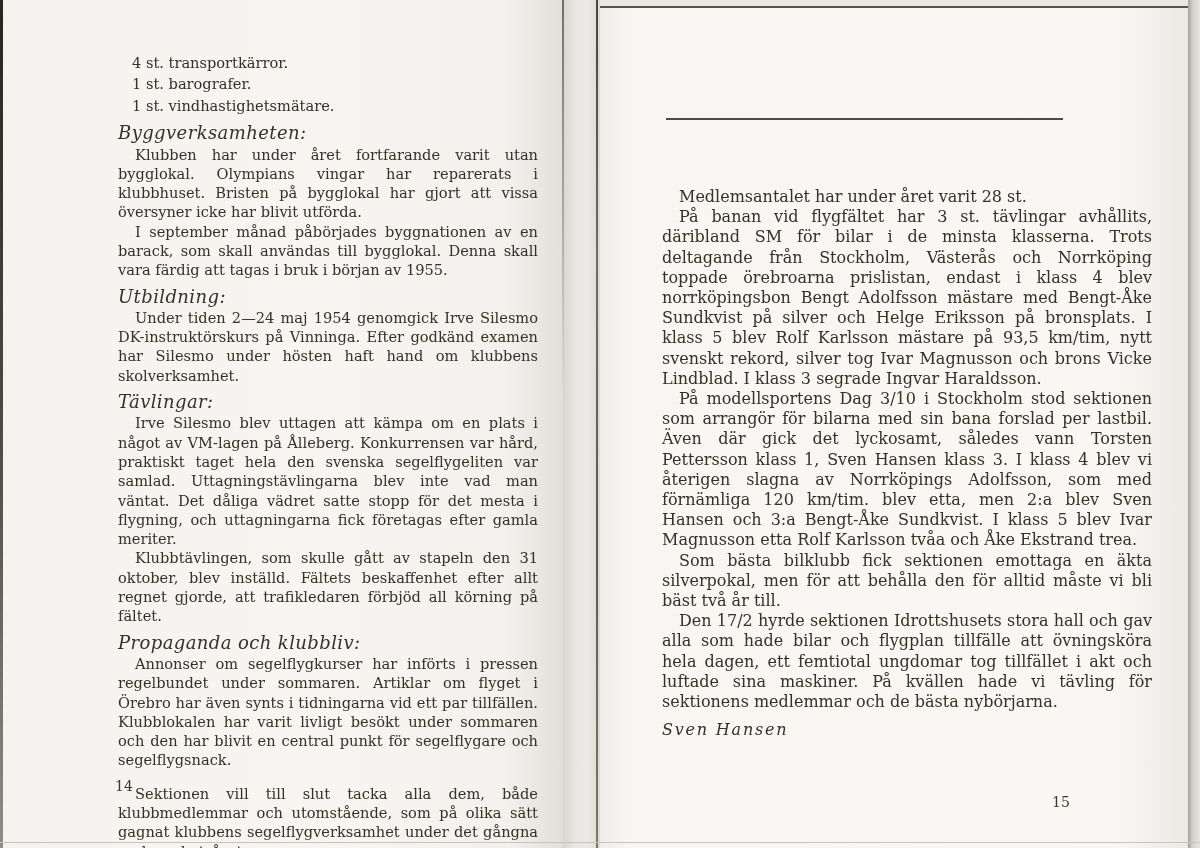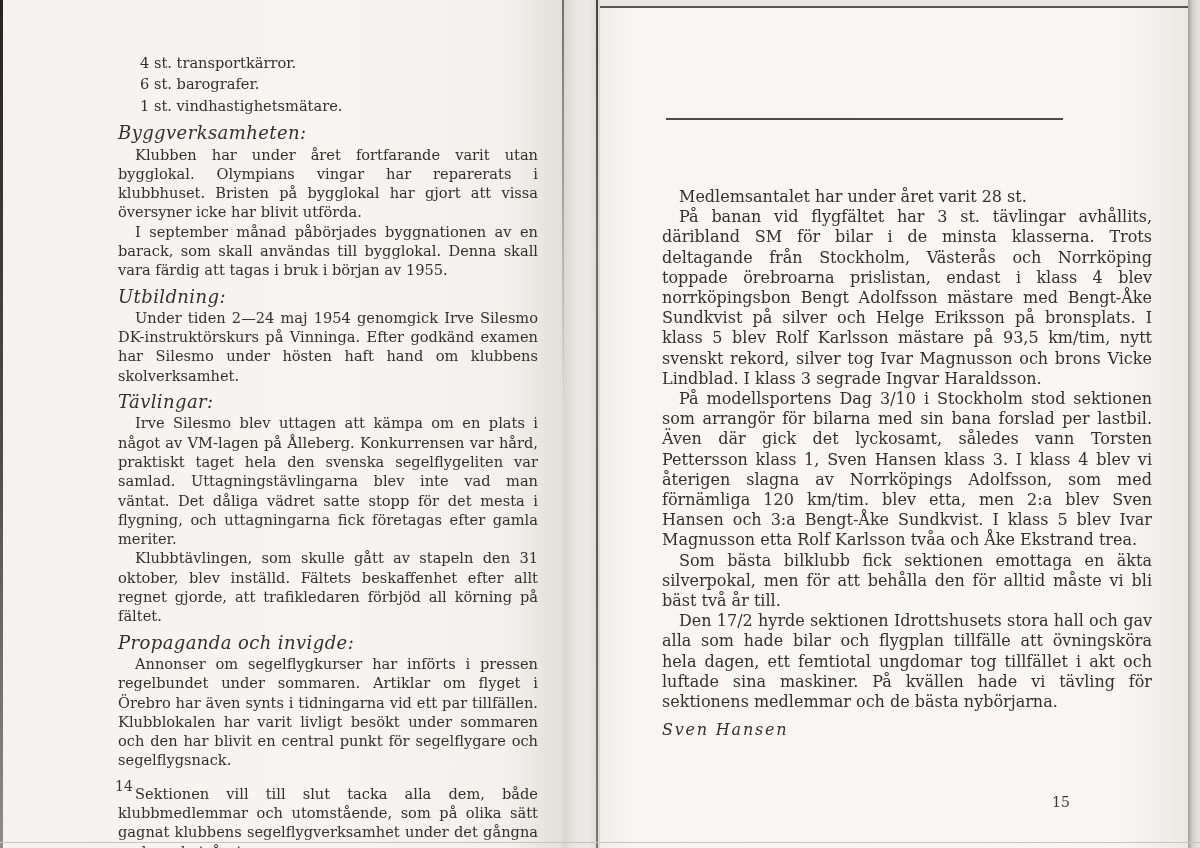--- a/index.html
+++ b/index.html
@@ -45,21 +45,21 @@
   .bottom-line {
     position:absolute; left:0; top:842px; width:1200px; height:1px; background:#c6c4bf;
   }
 
   
   .text-left {
     position:absolute; left:115px; top:52px; width:420px;
     font-size:14.6px; line-height:19.3px;
     text-align:justify;
   }
-  .inv-list { margin:0 0 0 22px; padding:0; list-style:none; line-height:21.4px; }
+  .inv-list { margin:0 0 0 14px; padding:0; list-style:none; line-height:21.4px; }
   .sec-heading {
     font-style:italic; font-weight:normal; font-size:18px;
     letter-spacing:0.4px; margin:7px 0 2px 0;
   }
   p { margin:0; text-indent:17px; }
   .closing { margin-top:14px; }
   .pagenum { position:absolute; font-size:14px; color:#3b3731; }
   .pagenum-left { left:112px; top:778px; }
 
   
@@ -82,36 +82,36 @@
 </style>
 </head>
 <body>
 
 <div class="spread">
 
   <div class="page page-left">
     <div class="text-left">
       <ul class="inv-list">
         <li>4 st. transportkärror.</li>
-        <li>6 st. barografer.</li>
+        <li>1 st. barografer.</li>
         <li>1 st. vindhastighetsmätare.</li>
       </ul>
 
       <h3 class="sec-heading">Byggverksamheten:</h3>
       <p>Klubben har under året fortfarande varit utan bygglokal. Olympians vingar har reparerats i klubbhuset. Bristen på bygglokal har gjort att vissa översyner icke har blivit utförda.</p>
       <p>I september månad påbörjades byggnationen av en barack, som skall användas till bygglokal. Denna skall vara färdig att tagas i bruk i början av 1955.</p>
 
       <h3 class="sec-heading">Utbildning:</h3>
       <p>Under tiden 2—24 maj 1954 genomgick Irve Silesmo DK-instruktörskurs på Vinninga. Efter godkänd examen har Silesmo under hösten haft hand om klubbens skolverksamhet.</p>
 
       <h3 class="sec-heading">Tävlingar:</h3>
       <p>Irve Silesmo blev uttagen att kämpa om en plats i något av VM-lagen på Ålleberg. Konkurrensen var hård, praktiskt taget hela den svenska segelflygeliten var samlad. Uttagningstävlingarna blev inte vad man väntat. Det dåliga vädret satte stopp för det mesta i flygning, och uttagningarna fick företagas efter gamla meriter.</p>
       <p>Klubbtävlingen, som skulle gått av stapeln den 31 oktober, blev inställd. Fältets beskaffenhet efter allt regnet gjorde, att trafikledaren förbjöd all körning på fältet.</p>
 
-      <h3 class="sec-heading">Propaganda och invigde:</h3>
+      <h3 class="sec-heading">Propaganda och klubbliv:</h3>
       <p>Annonser om segelflygkurser har införts i pressen regelbundet under sommaren. Artiklar om flyget i Örebro har även synts i tidningarna vid ett par tillfällen. Klubblokalen har varit livligt besökt under sommaren och den har blivit en central punkt för segelflygare och segelflygsnack.</p>
 
       <p class="closing">Sektionen vill till slut tacka alla dem, både klubbmedlemmar och utomstående, som på olika sätt gagnat klubbens segelflygverksamhet under det gångna verksamhetsåret.</p>
 
     </div>
     <div class="pagenum pagenum-left">14</div>
   </div>
 
   <div class="gutter"></div>
   <div class="fold-line"></div>

